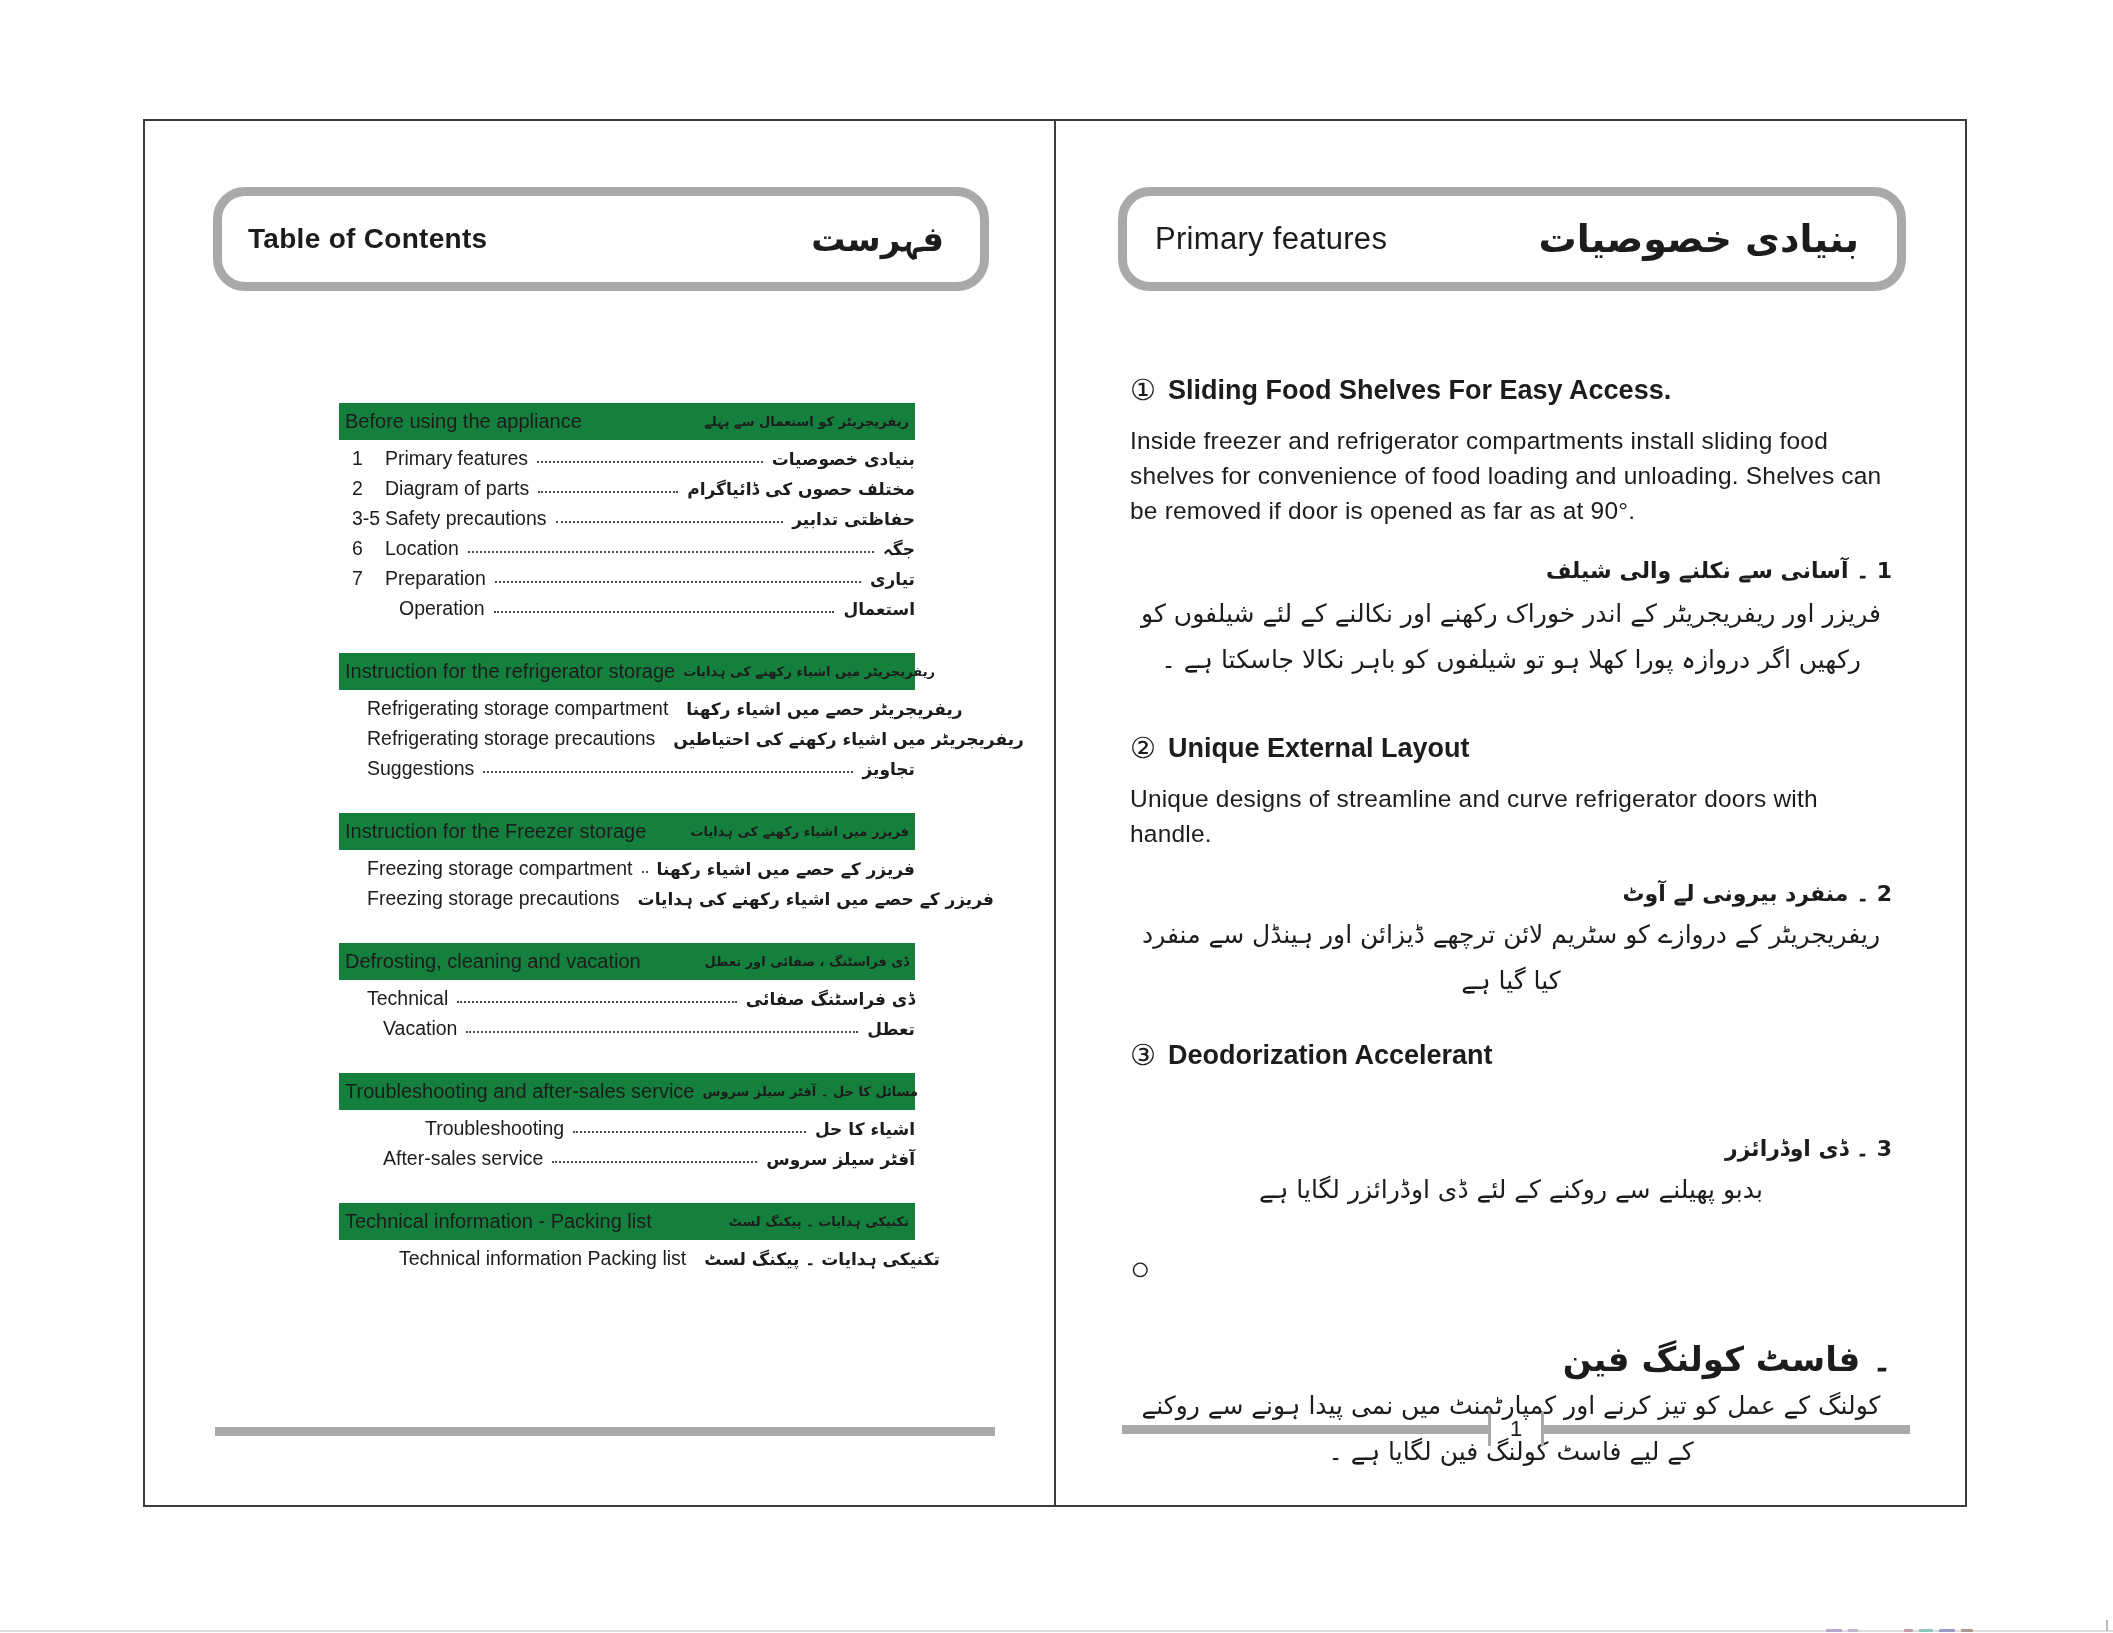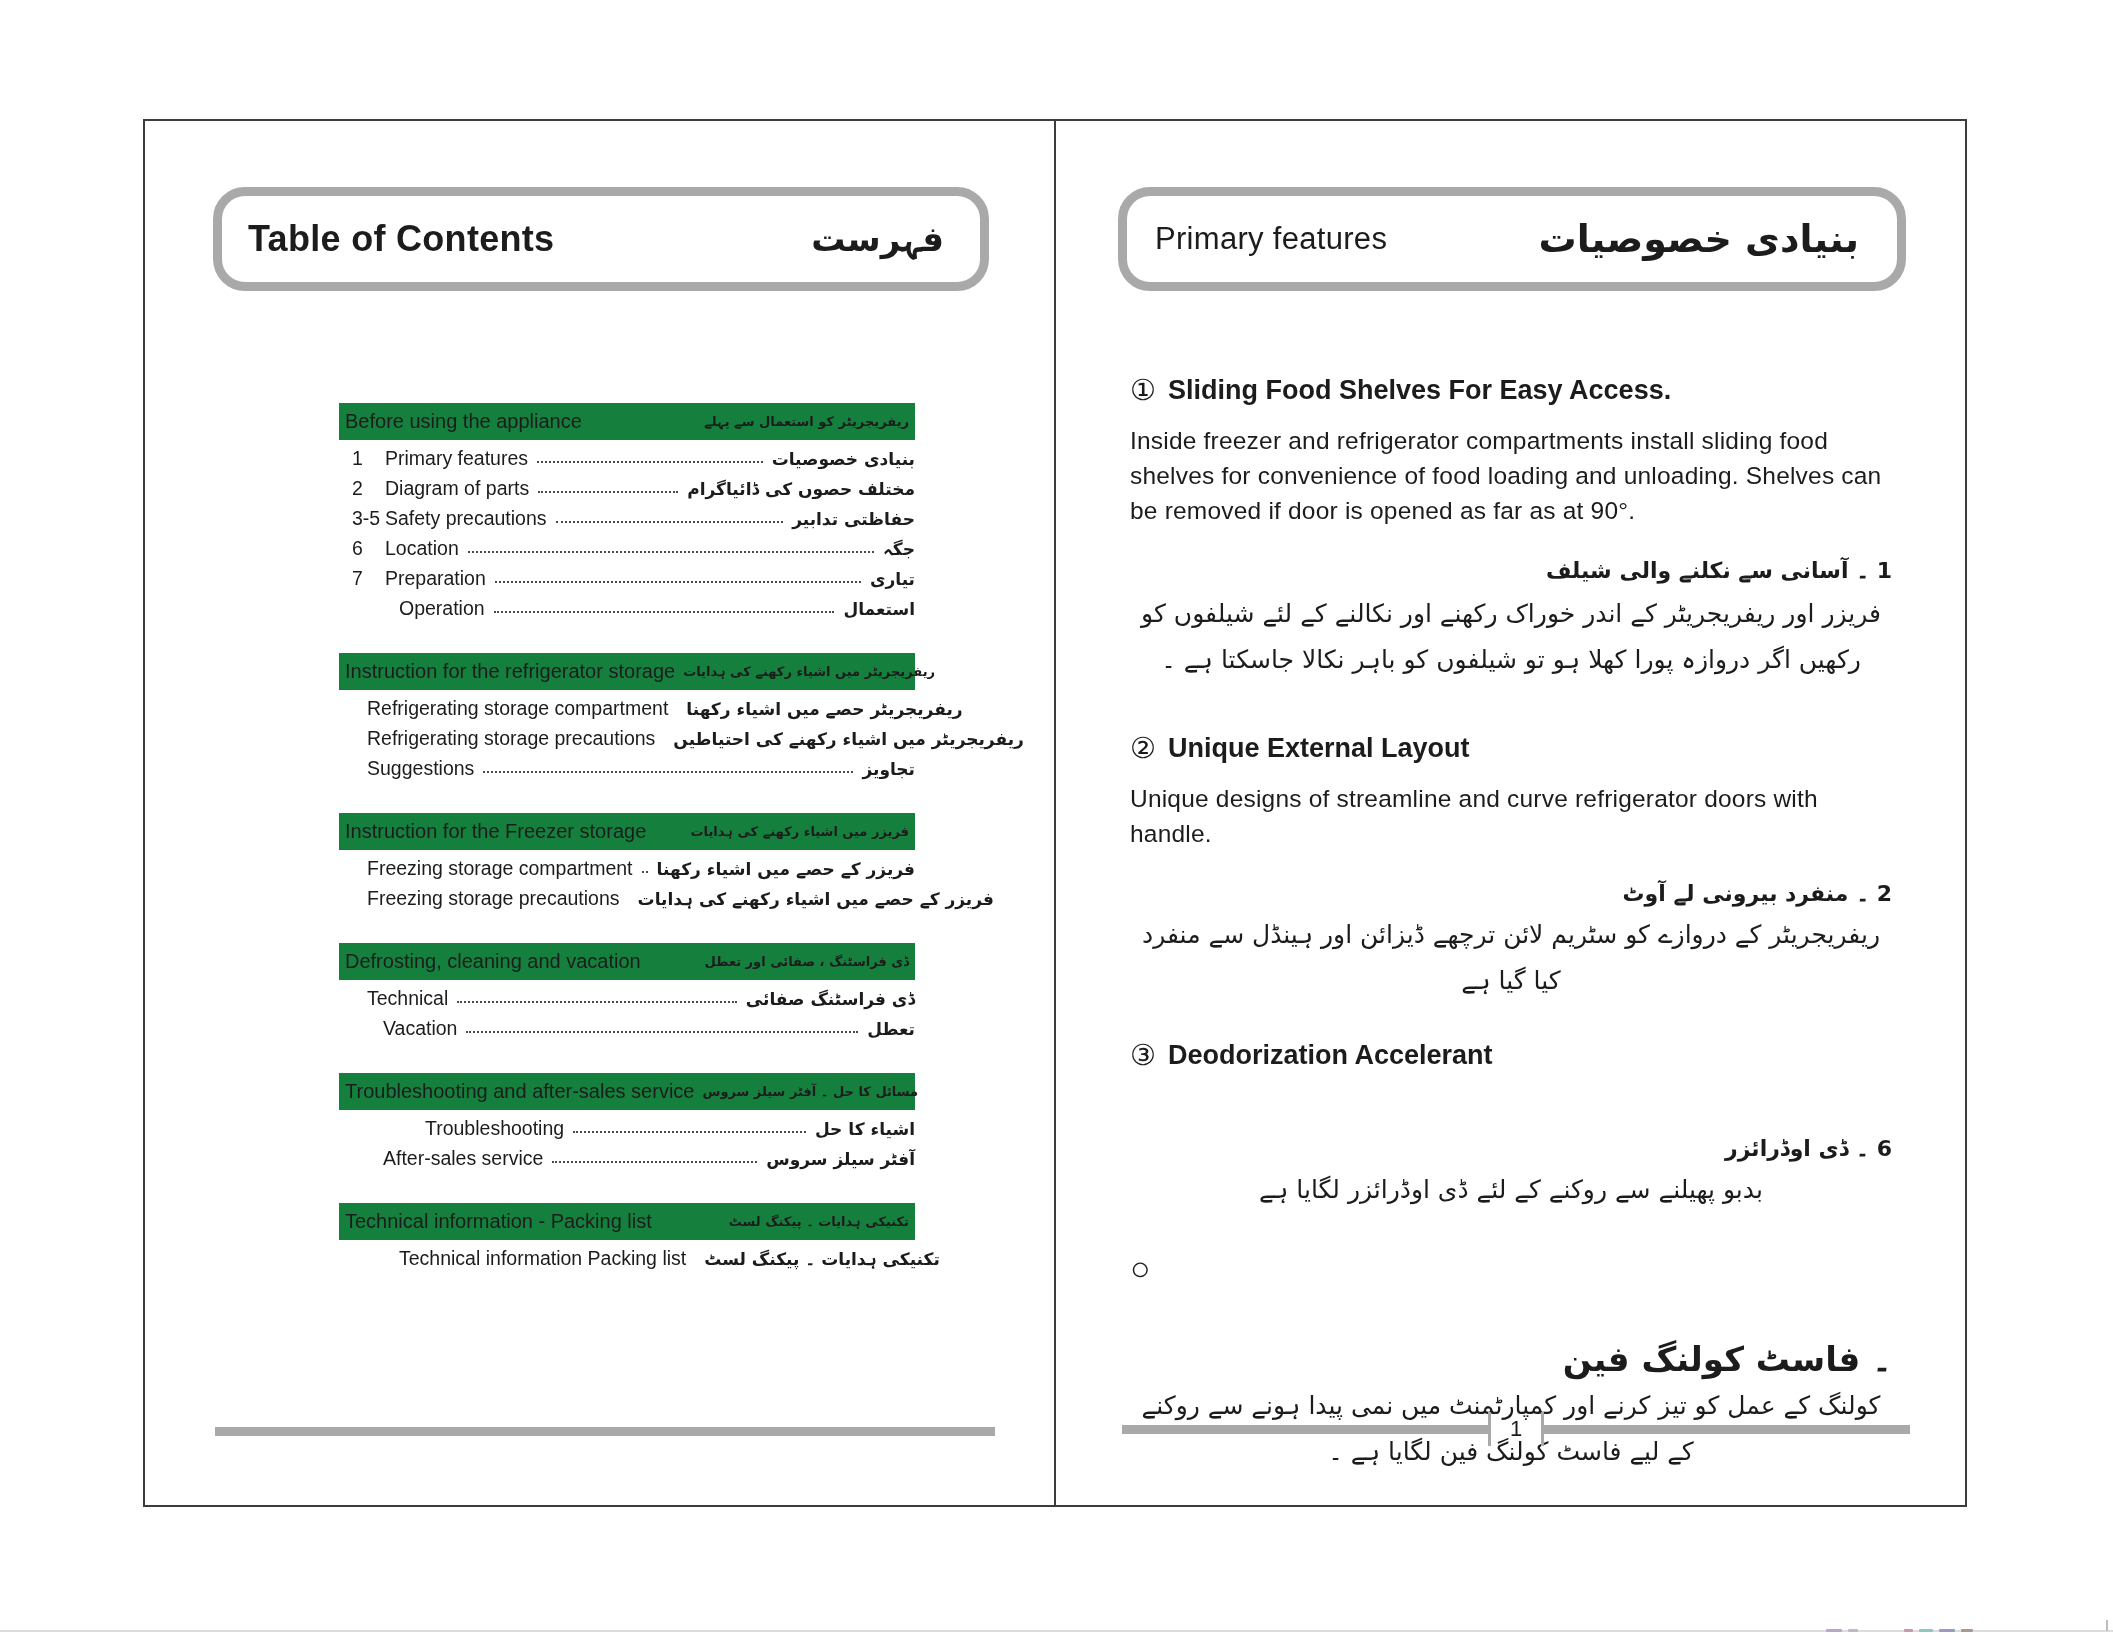--- a/index.html
+++ b/index.html
@@ -16,21 +16,21 @@
   .page.left { border-right:2px solid #3c3c3c; }
 
   
   .hdr-box {
     position:absolute; height:104px; border:9px solid #a9a9a9; border-radius:32px;
     background:#fff; display:flex; align-items:center; justify-content:space-between;
     box-sizing:border-box;
   }
   .left .hdr-box { left:68px; top:66px; width:776px; padding:0 36px 0 26px; }
   .right .hdr-box { left:62px; top:66px; width:788px; padding:0 38px 0 28px; }
-  .hdr-en { font-size:36px; font-weight:bold; letter-spacing:.3px; white-space:nowrap; }
+  .hdr-en { font-size:28px; font-weight:bold; letter-spacing:.3px; white-space:nowrap; }
   .right .hdr-en { font-weight:normal; font-size:31px; }
   .ur { font-family:"DejaVu Sans",sans-serif; direction:rtl; unicode-bidi:plaintext; }
   .hdr-ur { font-size:34px; font-weight:bold; }
   .right .hdr-ur { font-size:38px; }
 
   
   .toc { position:absolute; left:194px; top:282px; width:576px; }
   .toc-sec { margin-bottom:33px; }
   .toc-sec.tight { margin-bottom:28px; }
   .sec-h {
@@ -263,21 +263,21 @@
         <div class="feat-body">Unique designs of streamline and curve refrigerator doors with handle.</div>
         <div class="feat-ur-h ur" style="margin-top:30px;">2 ۔ منفرد بیرونی لے آوٹ</div>
         <div class="feat-ur-b ur" style="margin-top:6px;">ریفریجریٹر کے دروازے کو سٹریم لائن ترچھے ڈیزائن اور ہینڈل سے منفرد کیا گیا ہے</div>
       </div>
 
       <div style="margin-top:34px;">
         <div class="feat-h">
           <span class="feat-marker">③</span>
           <span>Deodorization Accelerant</span>
         </div>
-        <div class="feat-ur-h ur" style="margin-top:64px;">6 ۔ ڈی اوڈرائزر</div>
+        <div class="feat-ur-h ur" style="margin-top:64px;">3 ۔ ڈی اوڈرائزر</div>
         <div class="feat-ur-b ur" style="margin-top:6px;">بدبو پھیلنے سے روکنے کے لئے ڈی اوڈرائزر لگایا ہے</div>
       </div>
 
       <div style="margin-top:38px;">
         <div class="circle-mark">○</div>
         <div class="fast-ur-h ur" style="margin-top:54px;">۔ فاسٹ کولنگ فین</div>
         <div class="feat-ur-b ur" style="margin-top:4px;">کولنگ کے عمل کو تیز کرنے اور کمپارٹمنٹ میں نمی پیدا ہونے سے روکنے کے لیے فاسٹ کولنگ فین لگایا ہے ۔</div>
       </div>
 
     </div>

